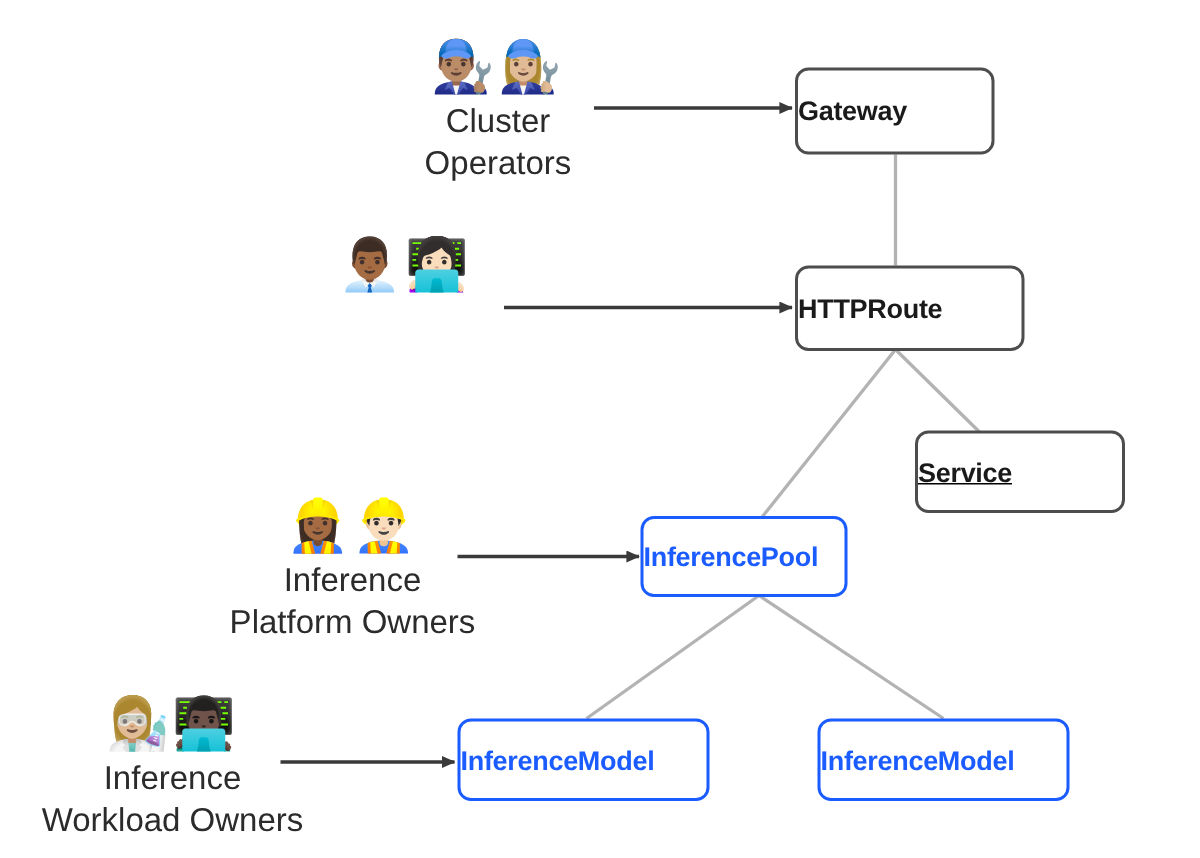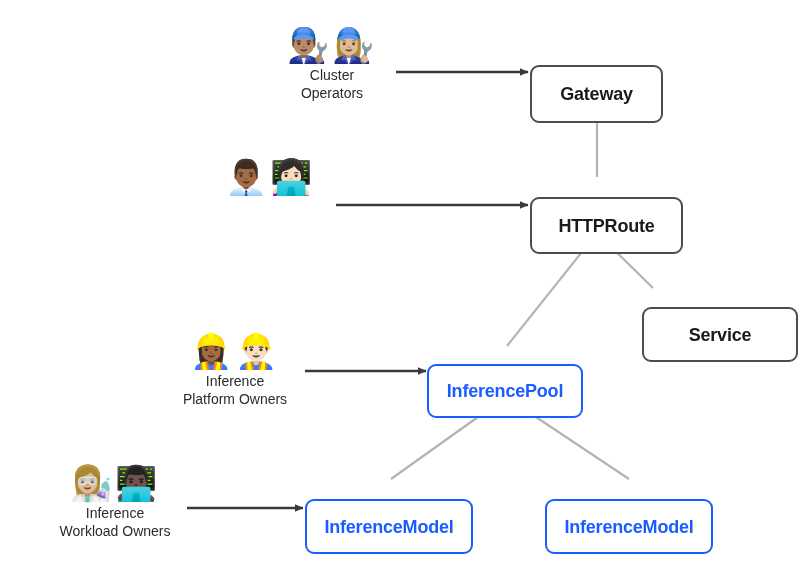--- a/index.html
+++ b/index.html
@@ -23,26 +23,24 @@
     top: 0;
     width: 800px;
     height: 572px;
     pointer-events: none;
   }
   .node {
     position: absolute;
     box-sizing: border-box;
     display: flex;
     align-items: center;
-    justify-content: center;
     border-radius: 9px;
     background: #ffffff;
     text-align: center;
     line-height: 1;
-    margin-top: 20px;
   }
   .node .node-label {
     font-size: 18px;
     font-weight: bold;
     letter-spacing: -0.2px;
   }
   .node.std {
     border: 2px solid #4d4d4d;
   }
   .node.std .node-label {
@@ -63,21 +61,21 @@
     text-align: center;
   }
   .persona-icons {
     font-size: 34px;
     line-height: 1.05;
     letter-spacing: 2px;
     white-space: nowrap;
   }
   .persona-name {
     margin-top: 3px;
-    font-size: 14px;
+    font-size: 22px;
     color: #2b2b2b;
     line-height: 1.28;
     white-space: pre-line;
   }
 </style>
 </head>
 <body>
 
 <div id="canvas">
 
@@ -105,25 +103,25 @@
   </svg>
 
   <div class="node std" style="left:530px; top:45px; width:133px; height:58px;">
     <span class="node-label">Gateway</span>
   </div>
 
   <div class="node std" style="left:530px; top:177px; width:153px; height:57px;">
     <span class="node-label">HTTPRoute</span>
   </div>
 
-  <div class="node std" style="left:642px; top:287px; width:156px; height:55px;">
+  <div class="node std" style="left:610px; top:287px; width:140px; height:55px;text-decoration:underline;">
     <span class="node-label">Service</span>
   </div>
 
-  <div class="node hi" style="left:427px; top:344px; width:156px; height:54px;">
+  <div class="node hi" style="left:427px; top:344px; width:138px; height:54px;">
     <span class="node-label">InferencePool</span>
   </div>
 
   <div class="node hi" style="left:305px; top:479px; width:168px; height:55px;">
     <span class="node-label">InferenceModel</span>
   </div>
 
   <div class="node hi" style="left:545px; top:479px; width:168px; height:55px;">
     <span class="node-label">InferenceModel</span>
   </div>

